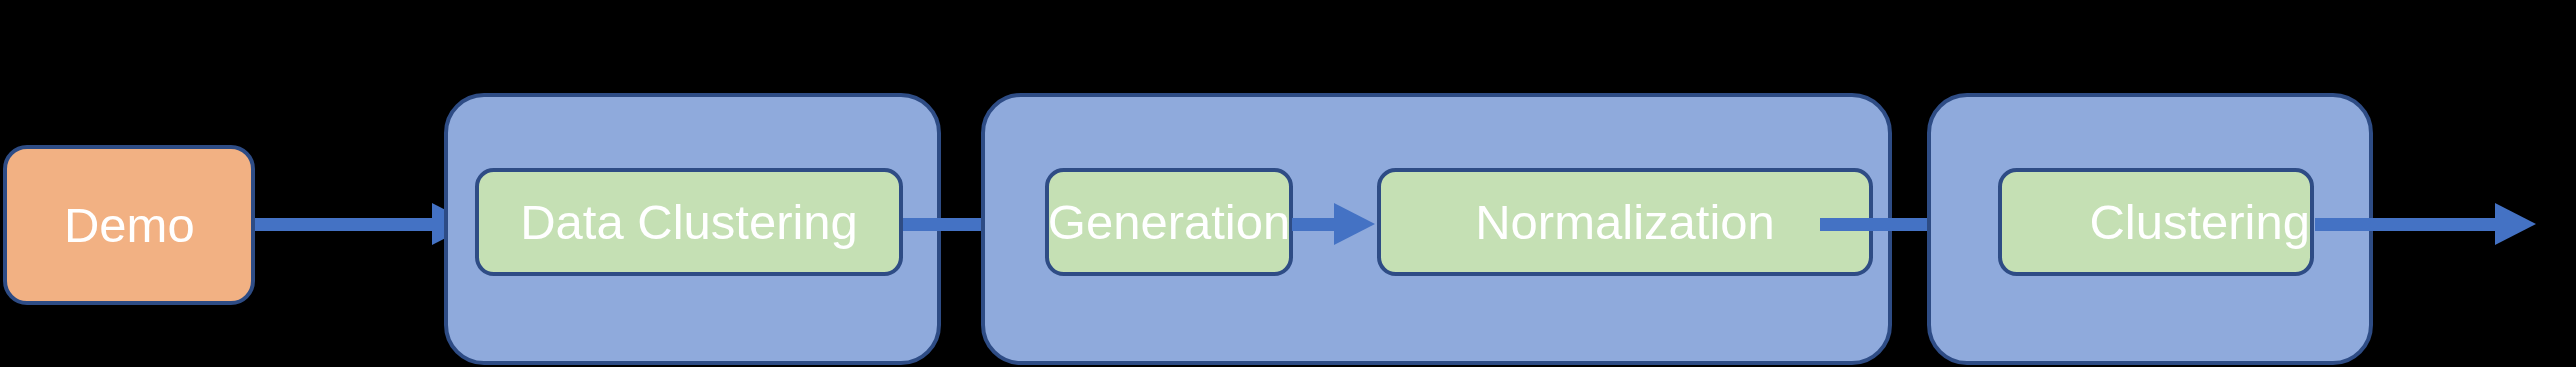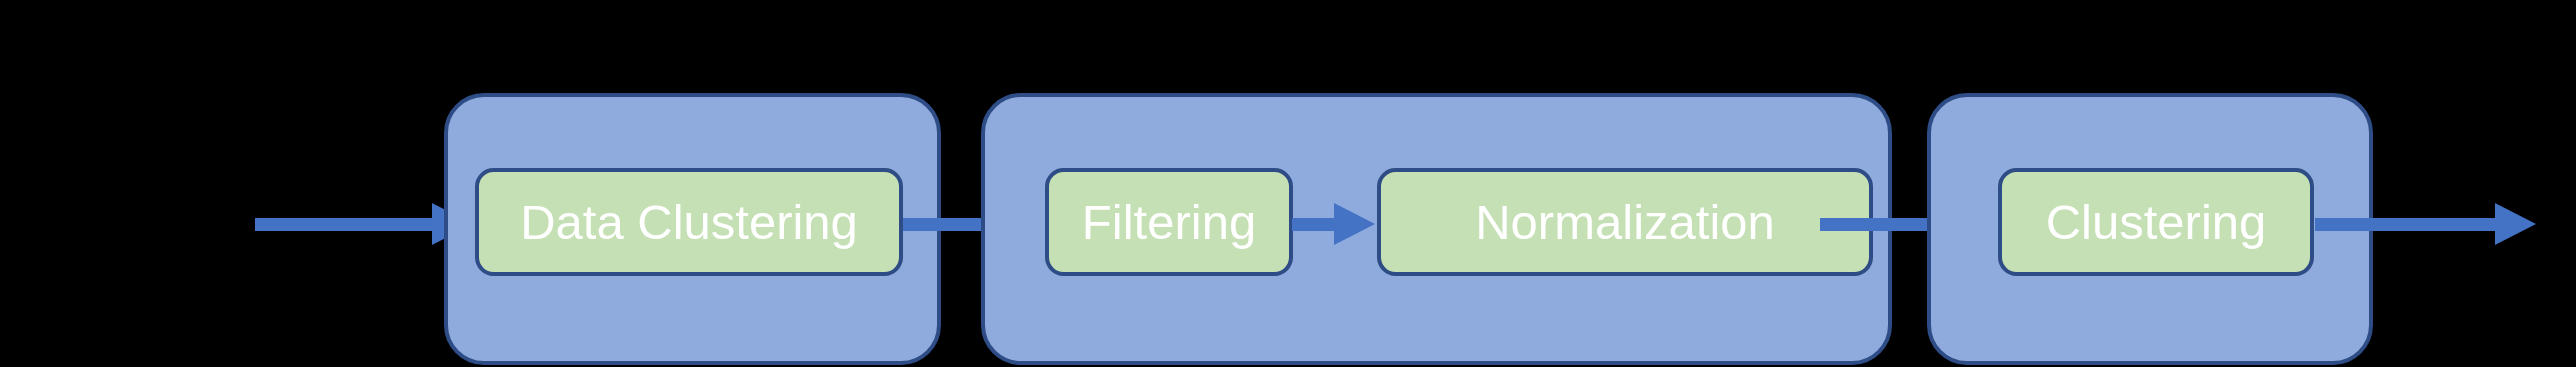--- a/index.html
+++ b/index.html
@@ -62,21 +62,21 @@
   
   .step {
     top: 168px; height: 108px;
     background: var(--step-fill);
     border: 4px solid var(--border);
     border-radius: 18.7px;
   }
   #step-data-generation { left: 475px;  width: 428px; }
   #step-filtering       { left: 1045px; width: 248px; }
   #step-normalization   { left: 1377px; width: 496px; }
-  #step-clustering      { left: 1998px; width: 316px; }
+  #step-clustering      { left: 1998px; width: 316px; justify-content: flex-end; }
 
   
   .arrow { position: absolute; top: 203px; height: 43px; }
   .arrow .shaft {
     position: absolute; left: 0; right: 40px; top: 14.7px; height: 13.3px;
     background: var(--arrow);
   }
   .arrow .head {
     position: absolute; right: 0; top: 0; width: 0; height: 0;
     border-top: 21px solid transparent;
@@ -87,39 +87,42 @@
   #arrow-2 { left: 903px; width: 142px; }
   #arrow-3 { left: 1292px; width: 83px; }
   #arrow-4 { left: 1820px; width: 177px; }
   #arrow-5 { left: 2315px; width: 221px; }
 </style>
 </head>
 <body>
 
 <div id="stage">
 
+  <div id="demo" class="node">
+    <span class="label">Demo</span>
+  </div>
 
   <div id="arrow-1" class="arrow">
     <div class="shaft"></div>
     <div class="head"></div>
   </div>
 
   <div id="container-data-generation" class="container"></div>
   <div id="step-data-generation" class="step">
     <span class="label">Data Clustering</span>
   </div>
 
   <div id="arrow-2" class="arrow">
     <div class="shaft"></div>
     <div class="head"></div>
   </div>
 
   <div id="container-preprocessing" class="container"></div>
   <div id="step-filtering" class="step">
-    <span class="label">Filtering</span>
+    <span class="label">Generation</span>
   </div>
 
   <div id="arrow-3" class="arrow">
     <div class="shaft"></div>
     <div class="head"></div>
   </div>
 
   <div id="step-normalization" class="step">
     <span class="label">Normalization</span>
   </div>

